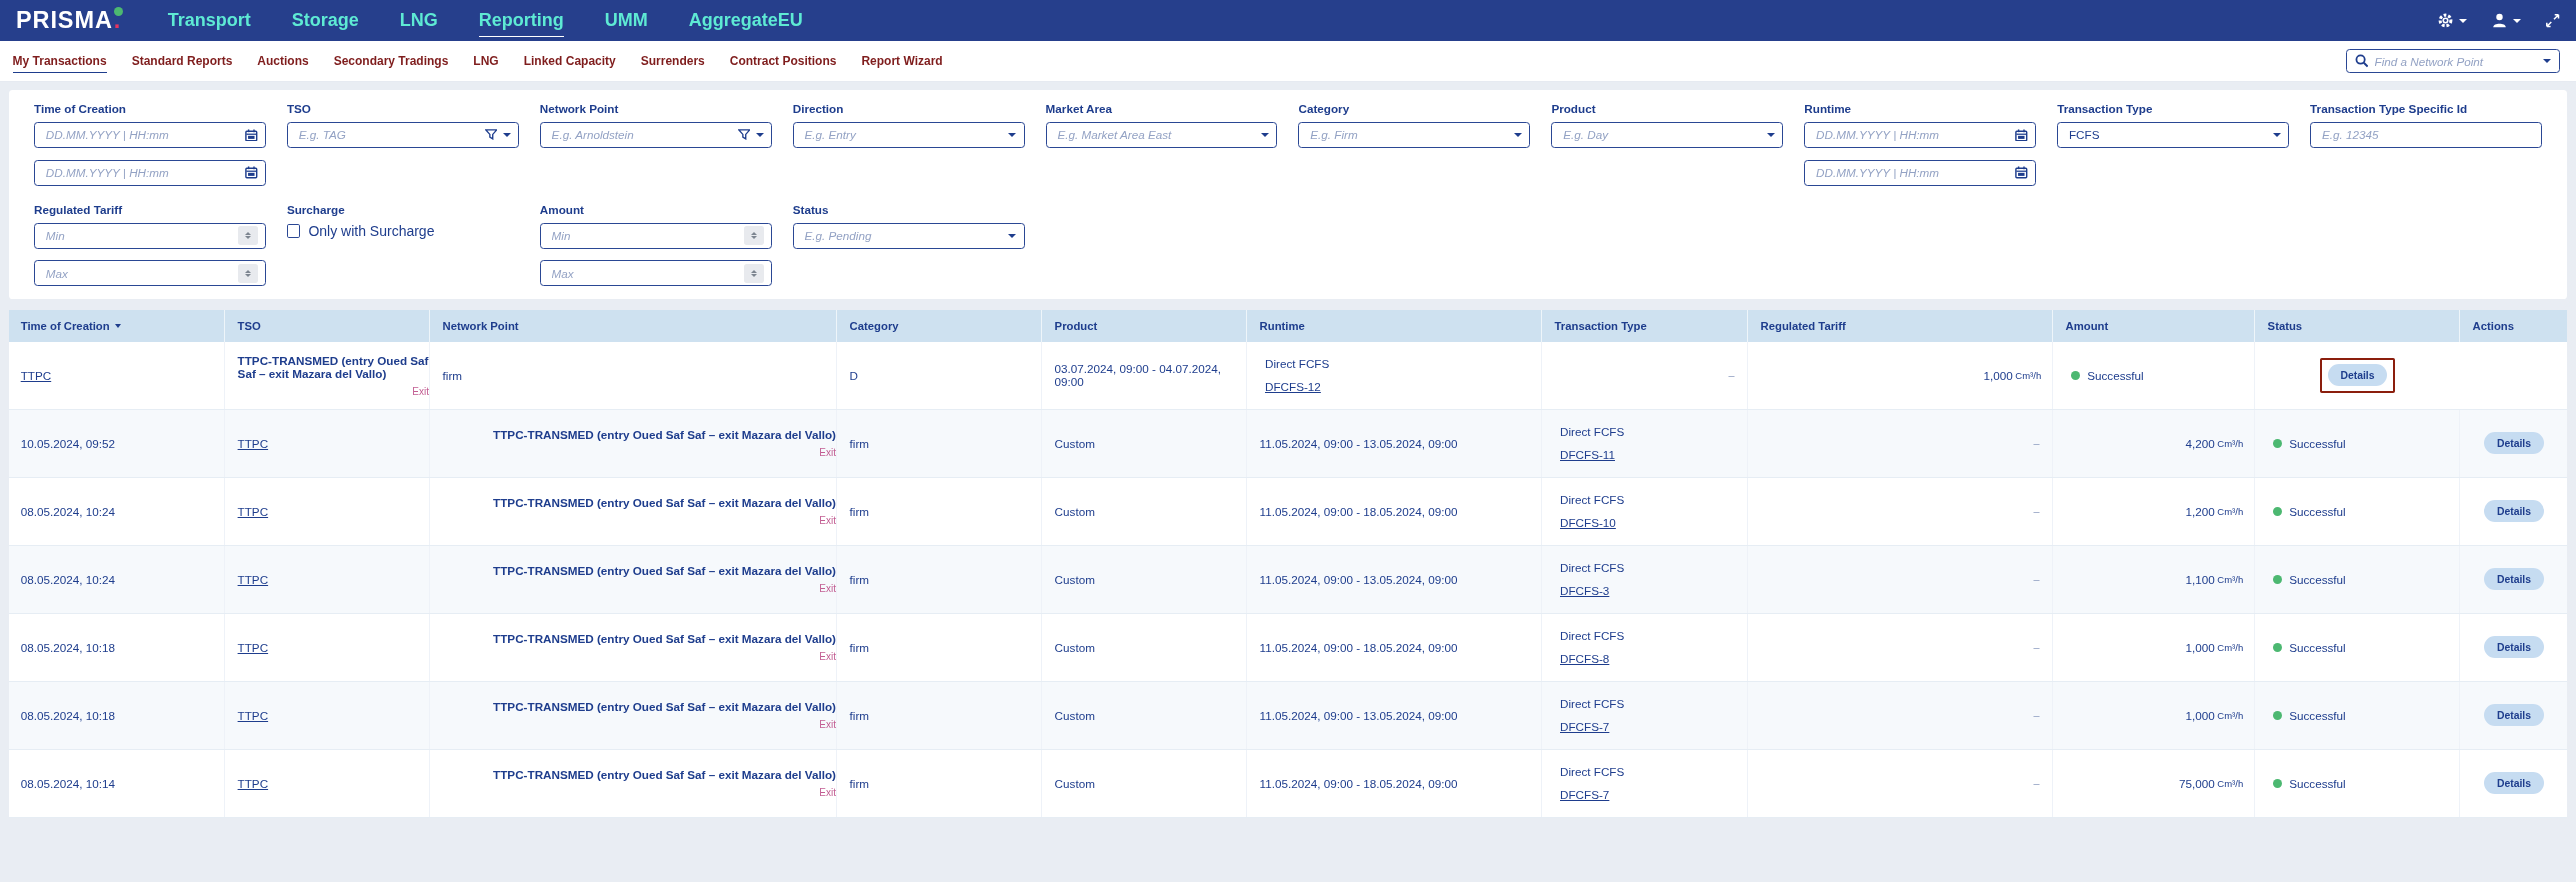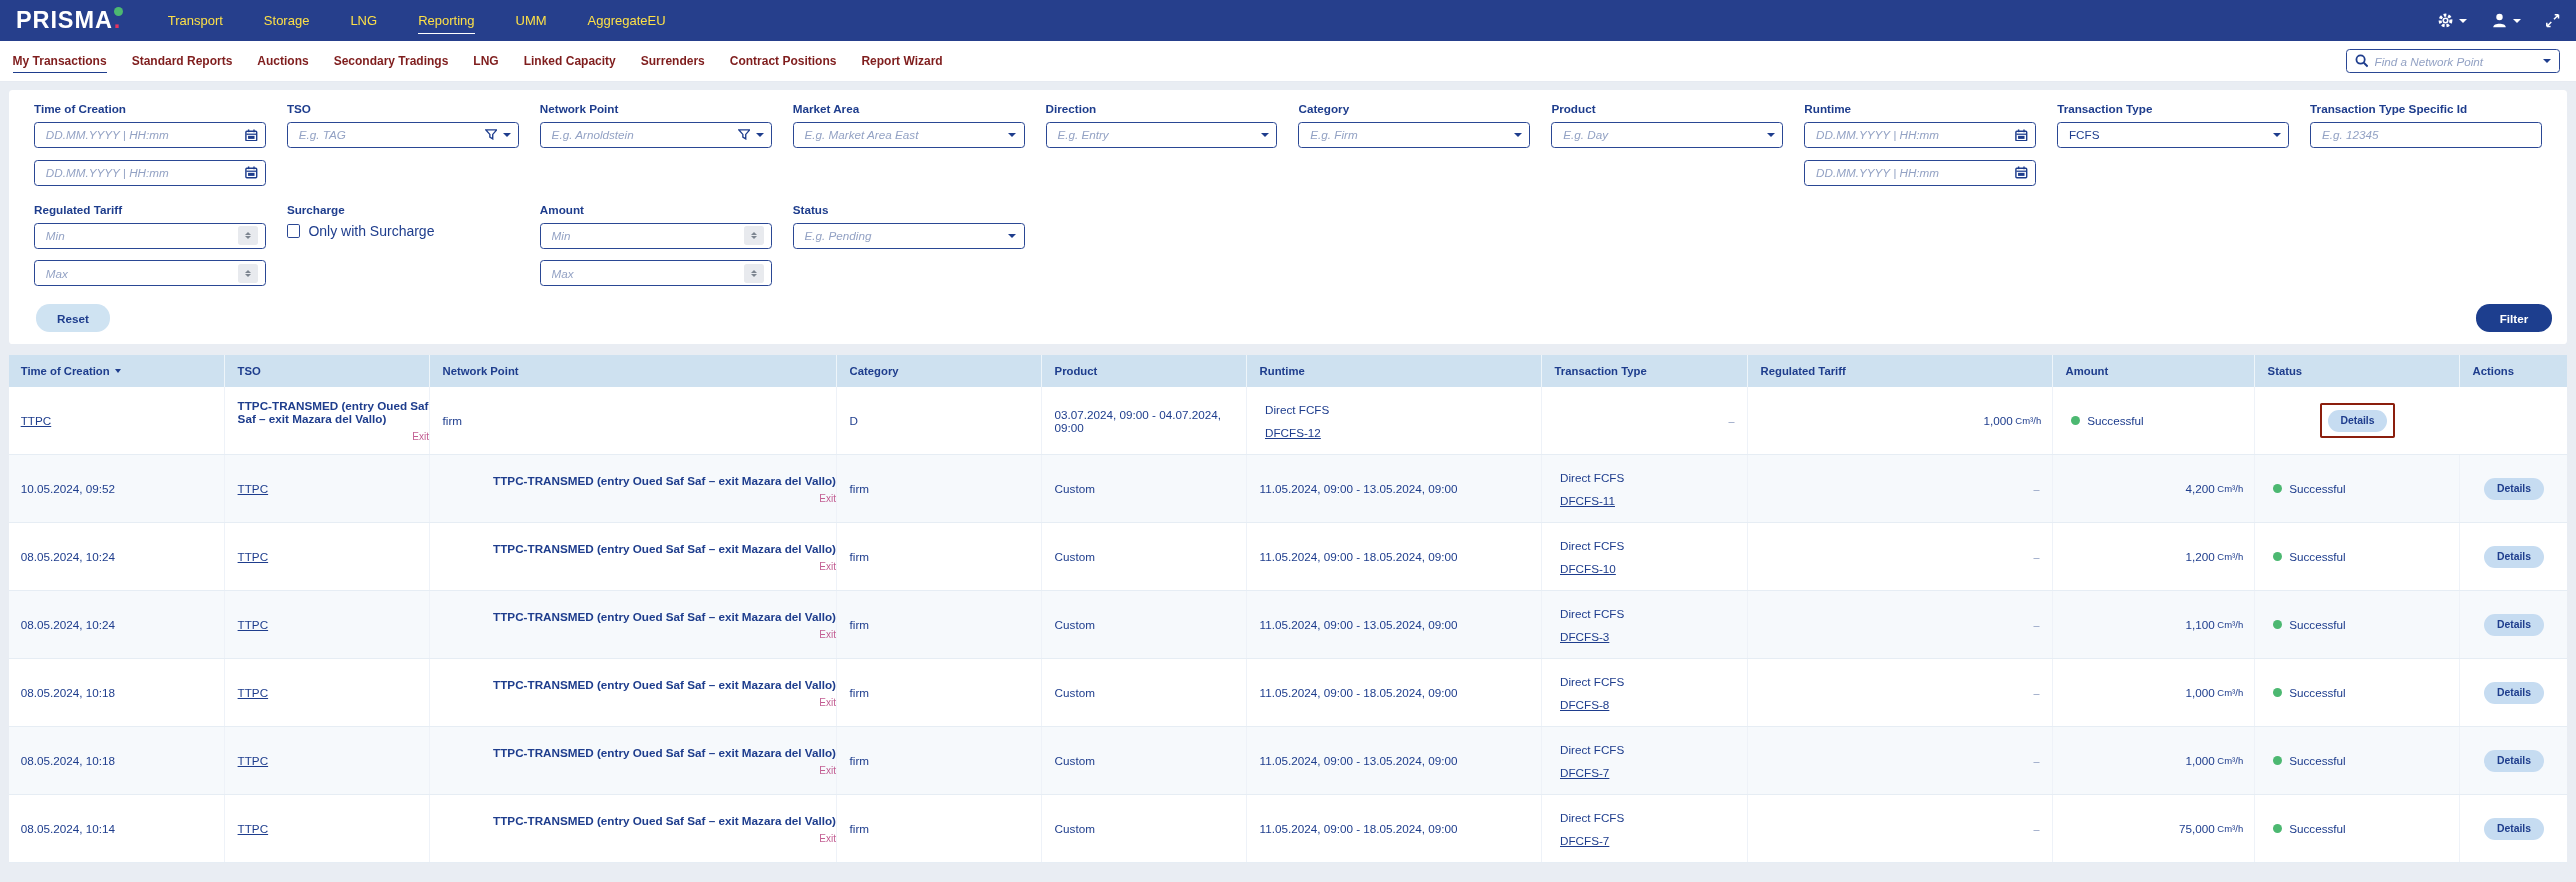--- a/index.html
+++ b/index.html
@@ -10,21 +10,21 @@
     color:#1e3d8d;
   }
   
   .topnav {
     height:41px; background:#263f8c; display:flex; align-items:center;
     padding:0 16px; color:#fff;
   }
   .logo { font-size:23.5px; font-weight:700; letter-spacing:0.9px; color:#fff; display:flex; align-items:baseline; }
   .logo .dot { color:#e8335f; margin-left:0.9px; }
   .topnav-items { display:flex; gap:41px; margin-left:45px; }
-  .topnav-item { color:#fde047; font-size:13px; font-weight:400; text-decoration:none; padding:5.4px 0; cursor:pointer; }
+  .topnav-item { color:#5eead4; font-size:18px; font-weight:700; text-decoration:none; padding:5.4px 0; cursor:pointer; }
   .topnav-item.active { border-bottom:1.8px solid #fff; }
   .topnav-right { margin-left:auto; display:flex; align-items:center; gap:23.5px; }
   .nav-icon-group { display:flex; align-items:center; gap:5.4px; cursor:pointer; }
   .caret { width:0; height:0; border-left:4px solid transparent; border-right:4px solid transparent; border-top:4.5px solid #fff; display:inline-block; }
   .caret.blue { border-top-color:#1e3d8d; }
   
   .subnav {
     height:41px; background:#fff; display:flex; align-items:center;
     padding:0 12.6px; border-bottom:0.9px solid #e6eaf1;
   }
@@ -229,30 +229,30 @@
         <input placeholder="E.g. Arnoldstein" style="">
         <span>
           <svg width="12.6" height="10.8" viewBox="0 0 14 12">
               <path d="M1 1 H13 L8.6 6 V11 L5.4 9 V6 Z" fill="none" stroke="#1e3d8d" stroke-width="1.5"></path>
             </svg>
         </span>
         <span class="caret blue"></span>
       </div>
     </div>
     <div class="fcol">
+      <div class="flabel">Direction</div>
+      <div class="finput">
+        <input placeholder="E.g. Entry" style="">
+        <span class="caret blue"></span>
+      </div>
+    </div>
+    <div class="fcol">
       <div class="flabel">Market Area</div>
       <div class="finput">
         <input placeholder="E.g. Market Area East" style="">
-        <span class="caret blue"></span>
-      </div>
-    </div>
-    <div class="fcol">
-      <div class="flabel">Direction</div>
-      <div class="finput">
-        <input placeholder="E.g. Entry" style="">
         <span class="caret blue"></span>
       </div>
     </div>
     <div class="fcol">
       <div class="flabel">Category</div>
       <div class="finput">
         <input placeholder="E.g. Firm" style="">
         <span class="caret blue"></span>
       </div>
     </div>
@@ -349,24 +349,20 @@
     </div>
     <div class="fcol">
       <div class="flabel">Status</div>
       <div class="finput">
         <input placeholder="E.g. Pending" style="">
         <span class="caret blue"></span>
       </div>
     </div>
   </div>
 
-  <div class="filter-actions">
-    <button class="btn btn-reset">Reset</button>
-    <button class="btn btn-filter">Filter</button>
-  </div>
 </div>
 
 <div class="card table-card">
   <div class="thead">
     <div class="th">
         <span>Time of Creation</span>
         <span class="sort-arrow"></span>
       </div>
     <div class="th">
         <span>TSO</span>

